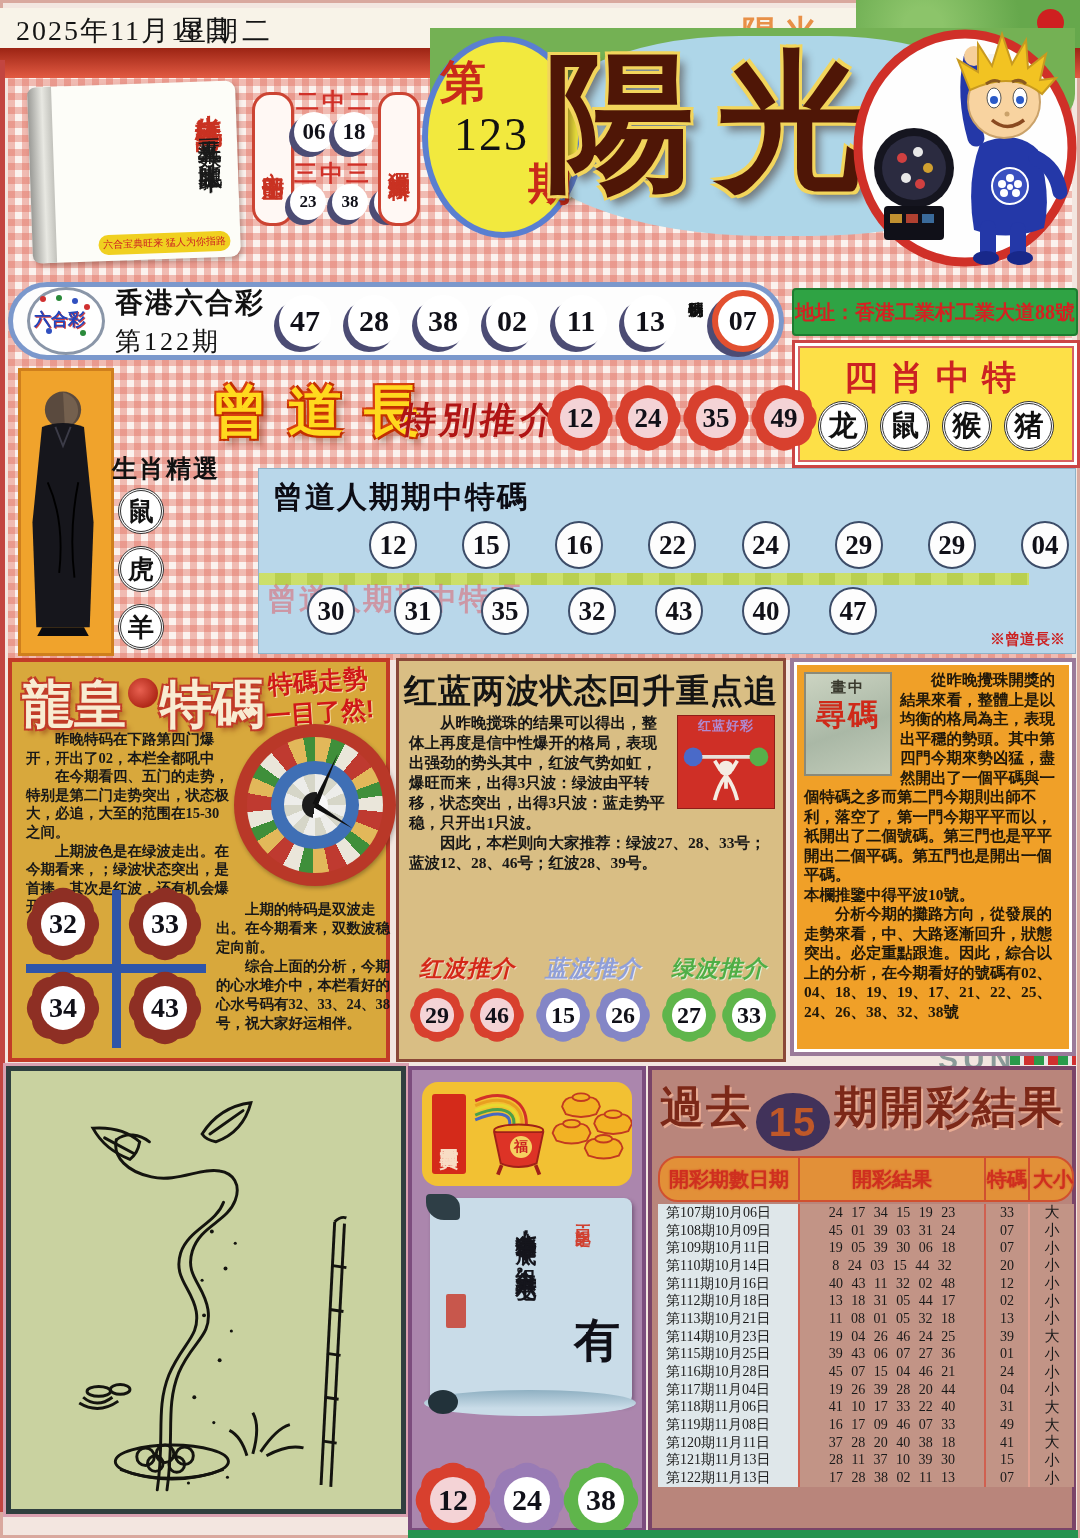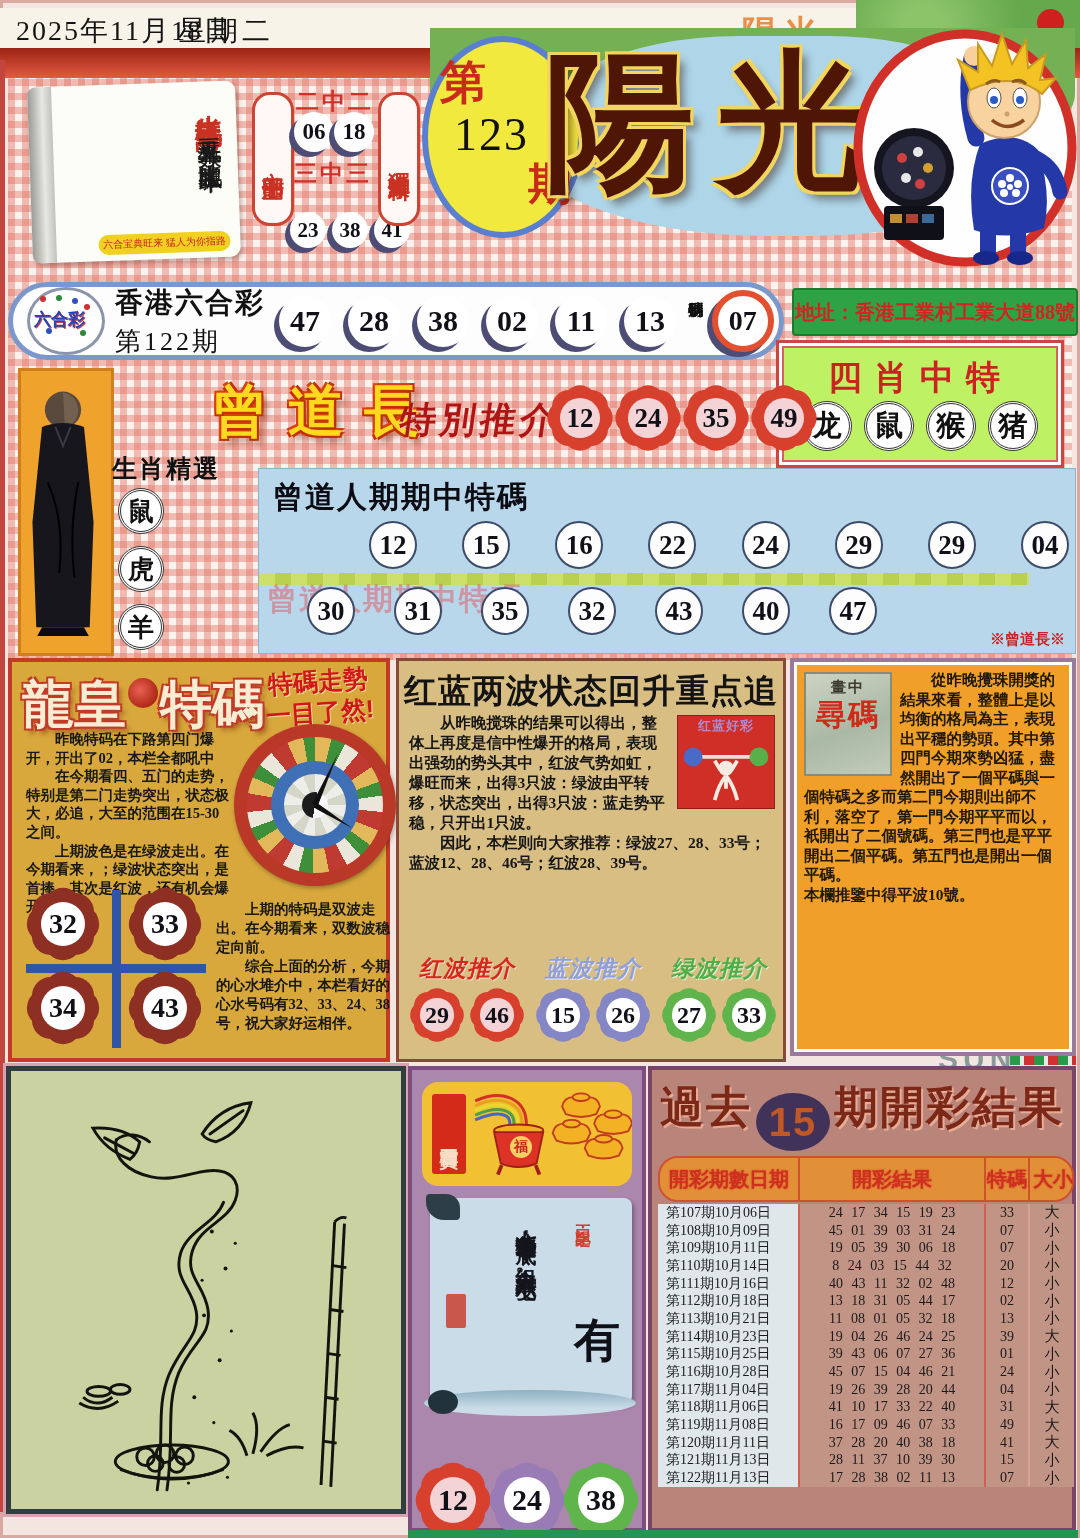--- a/index.html
+++ b/index.html
@@ -4,21 +4,21 @@
 <style>
   html,body{margin:0;padding:0;background:#e9dcd6;}
   #page{position:relative;width:1080px;height:1538px;background:#f3e6e0;overflow:hidden;
         font-family:"Liberation Sans",sans-serif;box-shadow:inset 0 0 0 3px #d9a89e;}
   .abs{position:absolute;}
   .vert{writing-mode:vertical-rl;text-orientation:upright;}
   
   .wball{background:#fff;border-radius:50%;display:flex;align-items:center;justify-content:center;
          font-family:"Liberation Serif",serif;font-weight:bold;color:#101018;
          box-shadow:-5px 5px 0 0 #4c4c74;}
-  .b36{width:36px;height:36px;font-size:21px;margin-top:28px;}
+  .b36{width:36px;height:36px;font-size:17px;}
   .b40{width:40px;height:40px;font-size:23px;}
   .b52{width:52px;height:52px;font-size:30px;}
   .ncirc{background:#fdfdfd;border:2px solid #3c4c68;border-radius:50%;display:flex;align-items:center;
          justify-content:center;font-family:"Liberation Serif",serif;font-weight:bold;color:#101018;}
   .flower{position:relative;border-radius:30%;}
   .flower::before{content:"";position:absolute;inset:0;border-radius:30%;background:inherit;transform:rotate(45deg);}
   .flower .inner{position:absolute;inset:14%;border-radius:50%;display:flex;align-items:center;justify-content:center;
          z-index:2;font-family:"Liberation Serif",serif;font-weight:bold;color:#101018;}
   .fred,.c-red{background:#d8402e;}   .fred .inner,.c-red .inner{background:#f4d3d6;}
   .fdark{background:#8e2f24;}         .fdark .inner{background:#ffffff;}
@@ -85,21 +85,21 @@
   #banner-name{margin:0 14px 0 10px;flex:none;}
   #banner-name .l1{font-size:28px;font-weight:bold;color:#111;letter-spacing:2px;}
   #banner-name .l2{font-family:"Liberation Serif",serif;font-size:26px;color:#111;letter-spacing:3px;margin-top:2px;}
   #banner-balls{display:flex;gap:17px;flex:none;}
   #spec-label{height:62px;margin:0 8px 0 12px;font-size:15px;font-weight:bold;color:#111;line-height:1.05;flex:none;}
   #spec-ball{width:50px;height:50px;border:6px solid #e25030;flex:none;}
   
   #addr{left:792px;top:288px;width:282px;height:44px;background:#2fa344;border:2px solid #1d7c30;border-radius:4px;
         display:flex;align-items:center;justify-content:center;font-family:"Liberation Serif",serif;
         font-size:20px;font-weight:bold;color:#d42222;z-index:7;}
-  #fourz{left:776px;top:340px;width:282px;height:122px;background:#bef264;border:3px solid #cc4444;
+  #fourz{left:792px;top:340px;width:282px;height:122px;background:#fde047;border:3px solid #cc4444;
          box-shadow:inset 0 0 0 3px #fff,inset 0 0 0 5px #d86060;z-index:7;}
   #fourz-title{left:0;top:12px;width:282px;text-align:center;font-size:34px;font-weight:bold;color:#cc2222;letter-spacing:12px;}
   #fourz-picks{left:0;top:58px;width:282px;display:flex;justify-content:center;gap:12px;}
   .zcirc{width:44px;height:44px;border:3px double #333;border-radius:50%;background:#fff;display:flex;align-items:center;
          justify-content:center;font-family:"Liberation Serif",serif;font-size:29px;font-weight:bold;color:#111;}
   
   #photo{left:18px;top:368px;width:90px;height:282px;background:#f0a32c;border:3px solid #cf7f1d;z-index:7;}
   #master-name{left:212px;top:374px;font-size:56px;font-weight:bold;color:#ffd91e;letter-spacing:20px;z-index:7;
     font-family:"Liberation Serif",serif;
     text-shadow:2px 2px 0 #c33000,-2px -2px 0 #d84010,2px -2px 0 #c33000,-2px 2px 0 #c33000,5px 6px 6px rgba(110,30,0,.5);}
@@ -632,20 +632,21 @@
   </div>
 
   <div class="abs" id="seek">
     <div class="abs" id="seek-body">
       <div id="seek-stamp">
         <div class="t">畫中</div>
         <div class="m">尋碼</div>
       </div>
       <p>從昨晚攪珠開獎的結果來看，整體上是以均衡的格局為主，表現出平穩的勢頭。其中第四門今期來勢凶猛，盡然開出了一個平碼與一個特碼之多而第二門今期則出師不利，落空了，第一門今期平平而以，衹開出了二個號碼。第三門也是平平開出二個平碼。第五門也是開出一個平碼。</p>
       <p style="text-indent:0">本欄推鑒中得平波10號。</p>
+      <p>分析今期的攤路方向，從發展的走勢來看，中、大路逐漸回升，狀態突出。必定重點跟進。因此，綜合以上的分析，在今期看好的號碼有02、04、18、19、19、17、21、22、25、24、26、38、32、38號</p>
     </div>
   </div>
   <div class="abs" id="sun">SUN</div>
   <div class="abs" id="flagstrip"></div>
 
   <div class="abs" id="draw">
     <svg width="390" height="438" viewBox="0 0 400 440">
       <g fill="none" stroke="#14140f" stroke-width="3" stroke-linecap="round">
         <path d="M160,425 C168,370 158,340 172,305 C186,272 206,268 202,240 C198,214 178,206 186,180 C194,154 222,150 230,128 C236,112 228,100 214,98 C196,94 170,110 144,104 C120,99 104,84 108,66"></path>
         <path d="M150,425 C158,372 148,342 162,307 C176,274 194,268 190,242 C186,218 166,208 174,182 C182,158 210,152 218,130"></path>

